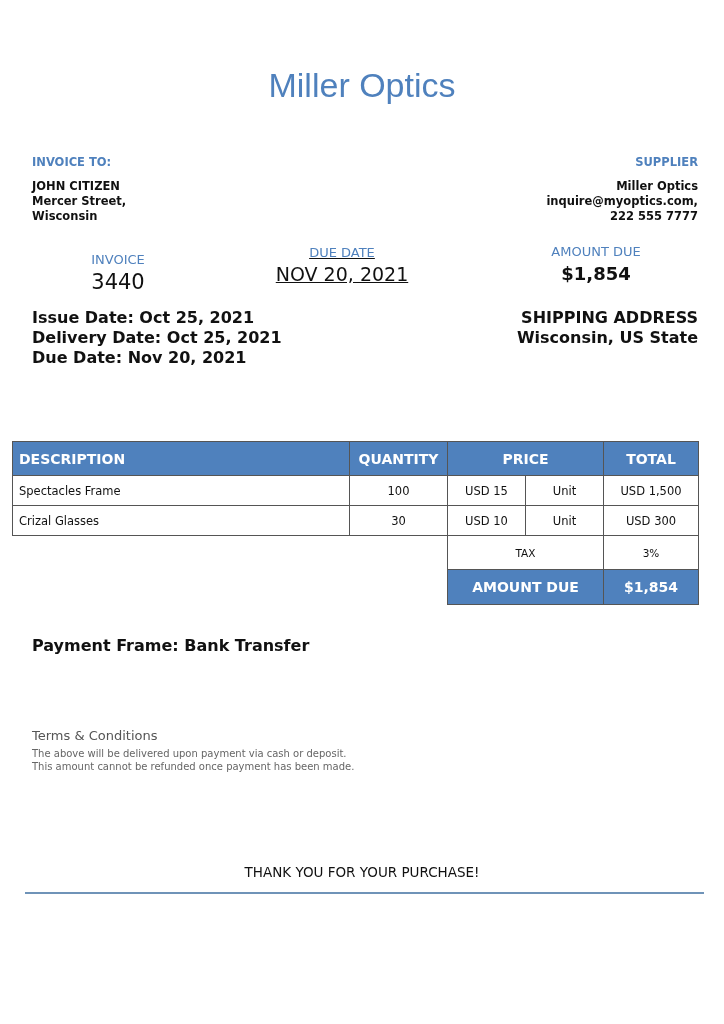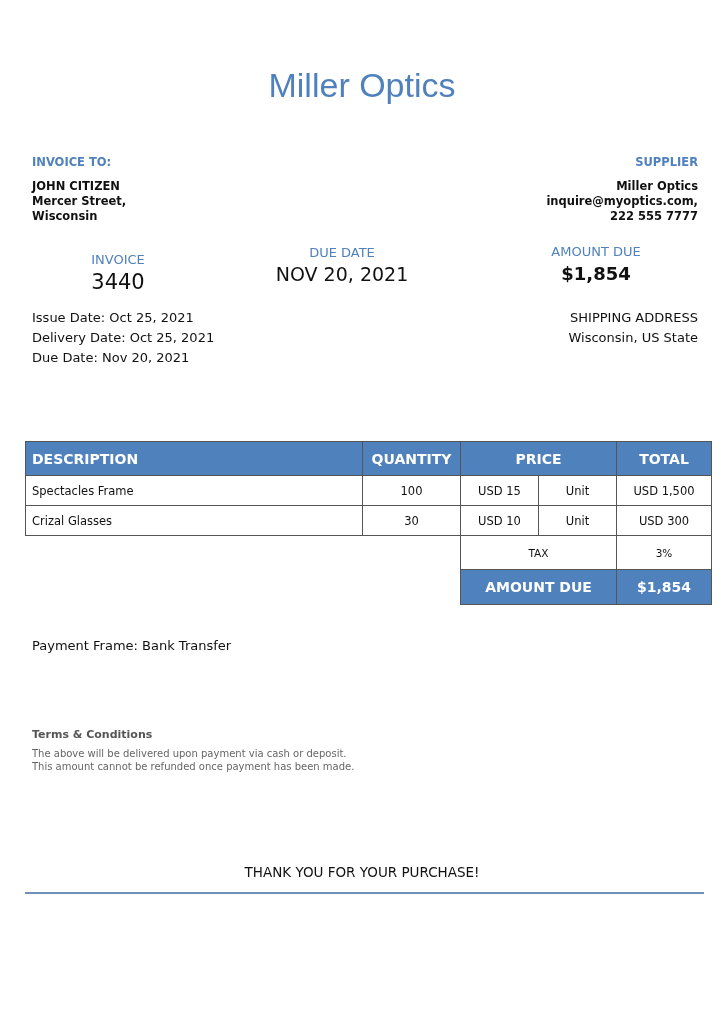--- a/index.html
+++ b/index.html
@@ -3,33 +3,33 @@
   <meta charset="utf-8">
   <style>
     html, body { margin: 0; padding: 0; background: #ffffff; }
     body { width: 724px; height: 1024px; position: relative; font-family: "DejaVu Sans", sans-serif; color: #111; overflow: hidden; }
     .abs { position: absolute; }
     .title { top: 66px; left: 0; width: 724px; text-align: center; font-family: "Liberation Sans", sans-serif; font-size: 34px; color: #4f81bd; }
     .lbl-blue { color: #4f81bd; font-weight: bold; font-size: 11.5px; }
     .bold-small { font-weight: bold; font-size: 11.5px; line-height: 15px; }
     .meta-lbl { color: #4f81bd; font-size: 13px; text-align: center; }
     .meta-val { font-size: 19px; text-align: center; }
-    .small { font-size: 13px; line-height: 20px; }
-    table.items { border-collapse: collapse; position: absolute; top: 441px; left: 25px; font-size: 11.5px; }
+    .small { font-size: 16px; line-height: 20px; font-weight: bold; }
+    table.items { border-collapse: collapse; position: absolute; top: 441px; left: 12px; font-size: 11.5px; }
     table.items td, table.items th { border: 1px solid #555; padding: 0; height: 29px; }
     table.items th { background: #4f81bd; color: #fff; font-weight: bold; font-size: 14px; height: 33px; }
     .c-desc { width: 330px; text-align: left; padding-left: 6px !important; }
     .c-qty { width: 97px; text-align: center; }
     .c-p1 { width: 77px; text-align: center; }
     .c-p2 { width: 77px; text-align: center; }
     .c-tot { width: 94px; text-align: center; }
     td.noborder { border: none !important; }
     .taxrow td { height: 33px !important; font-size: 10.5px; margin-left: 28px; }
     .duerow td.blue { background: #4f81bd; color: #fff; font-weight: bold; font-size: 14px; height: 34px; }
-    .terms-title { color: #555; font-weight: bold; font-size: 11px; text-align: center; }
+    .terms-title { color: #555; font-weight: normal; font-size: 13px; text-align: center; }
     .terms { color: #666; font-size: 10px; line-height: 13px; }
     .thanks { top: 864px; left: 0; width: 724px; text-align: center; font-size: 13.5px; }
     .rule { top: 892px; left: 25px; width: 679px; height: 2px; background: #6f93b8; }
   </style>
 </head>
 <body>
 
 <div class="abs title">Miller Optics</div>
 
 <div class="abs lbl-blue" style="top:155px;left:32px;">INVOICE TO:</div>
@@ -43,21 +43,21 @@
 <div class="abs bold-small" style="top:179px;right:26px;text-align:right;">
   <div>Miller Optics</div>
   <div>inquire@myoptics.com,</div>
   <div>222 555 7777</div>
 </div>
 
 <div class="abs" style="top:252px;left:58px;width:120px;">
   <div class="meta-lbl">INVOICE</div>
   <div class="meta-val" style="margin-top:3px;font-size:21px;">3440</div>
 </div>
-<div class="abs" style="top:245px;left:262px;width:160px;">
+<div class="abs" style="top:245px;left:262px;width:160px;text-decoration:underline;">
   <div class="meta-lbl">DUE DATE</div>
   <div class="meta-val" style="margin-top:3px;">NOV 20, 2021</div>
 </div>
 <div class="abs" style="top:244px;left:536px;width:120px;">
   <div class="meta-lbl">AMOUNT DUE</div>
   <div class="meta-val" style="margin-top:4px;font-weight:bold;font-size:18px;">$1,854</div>
 </div>
 
 <div class="abs small" style="top:308px;left:32px;">
   <div>Issue Date:  Oct 25, 2021</div>

